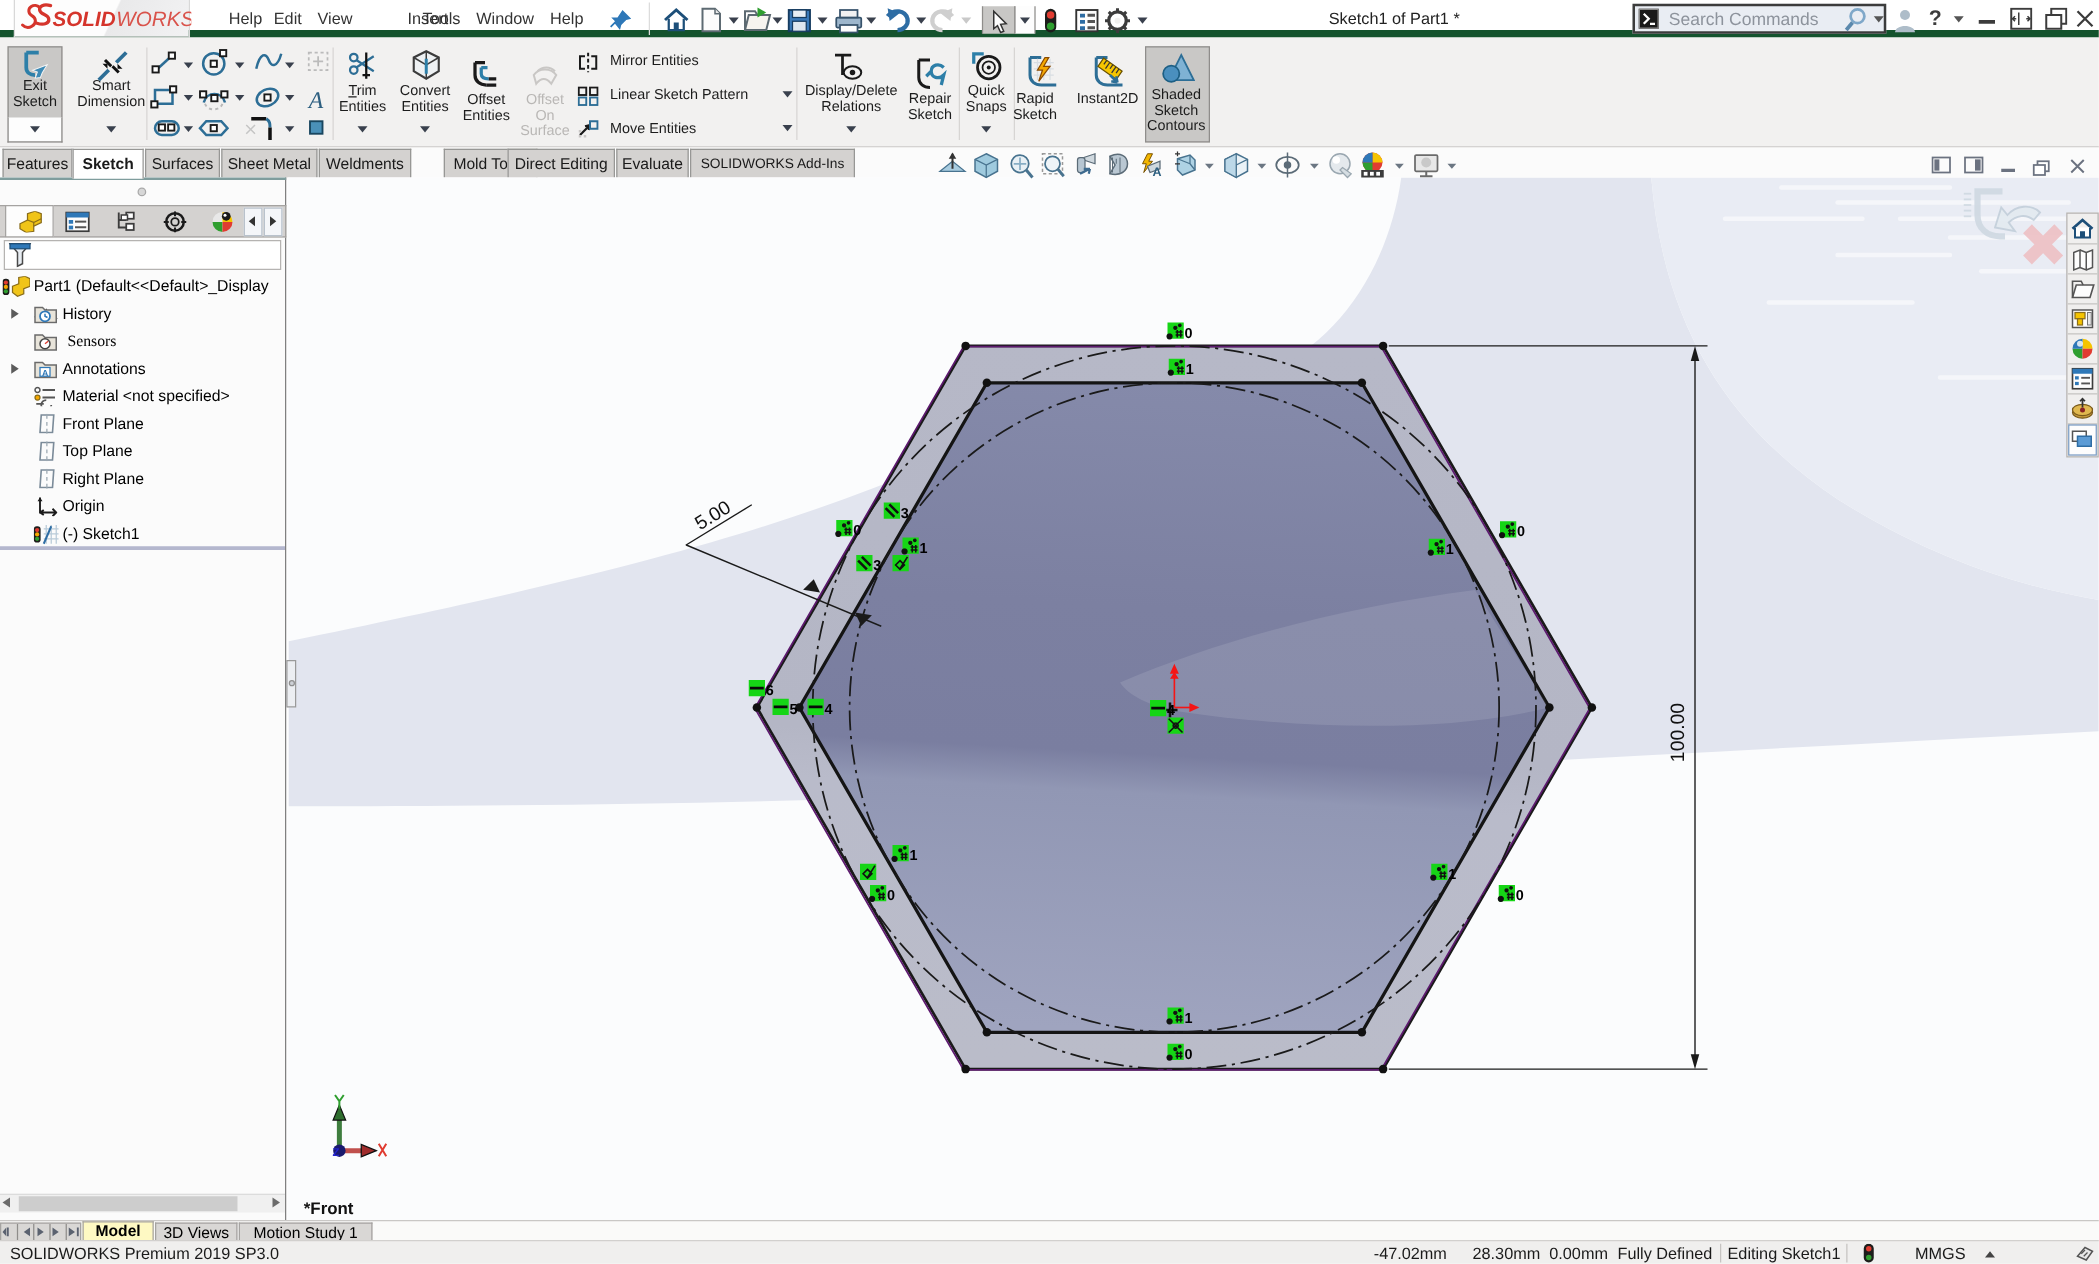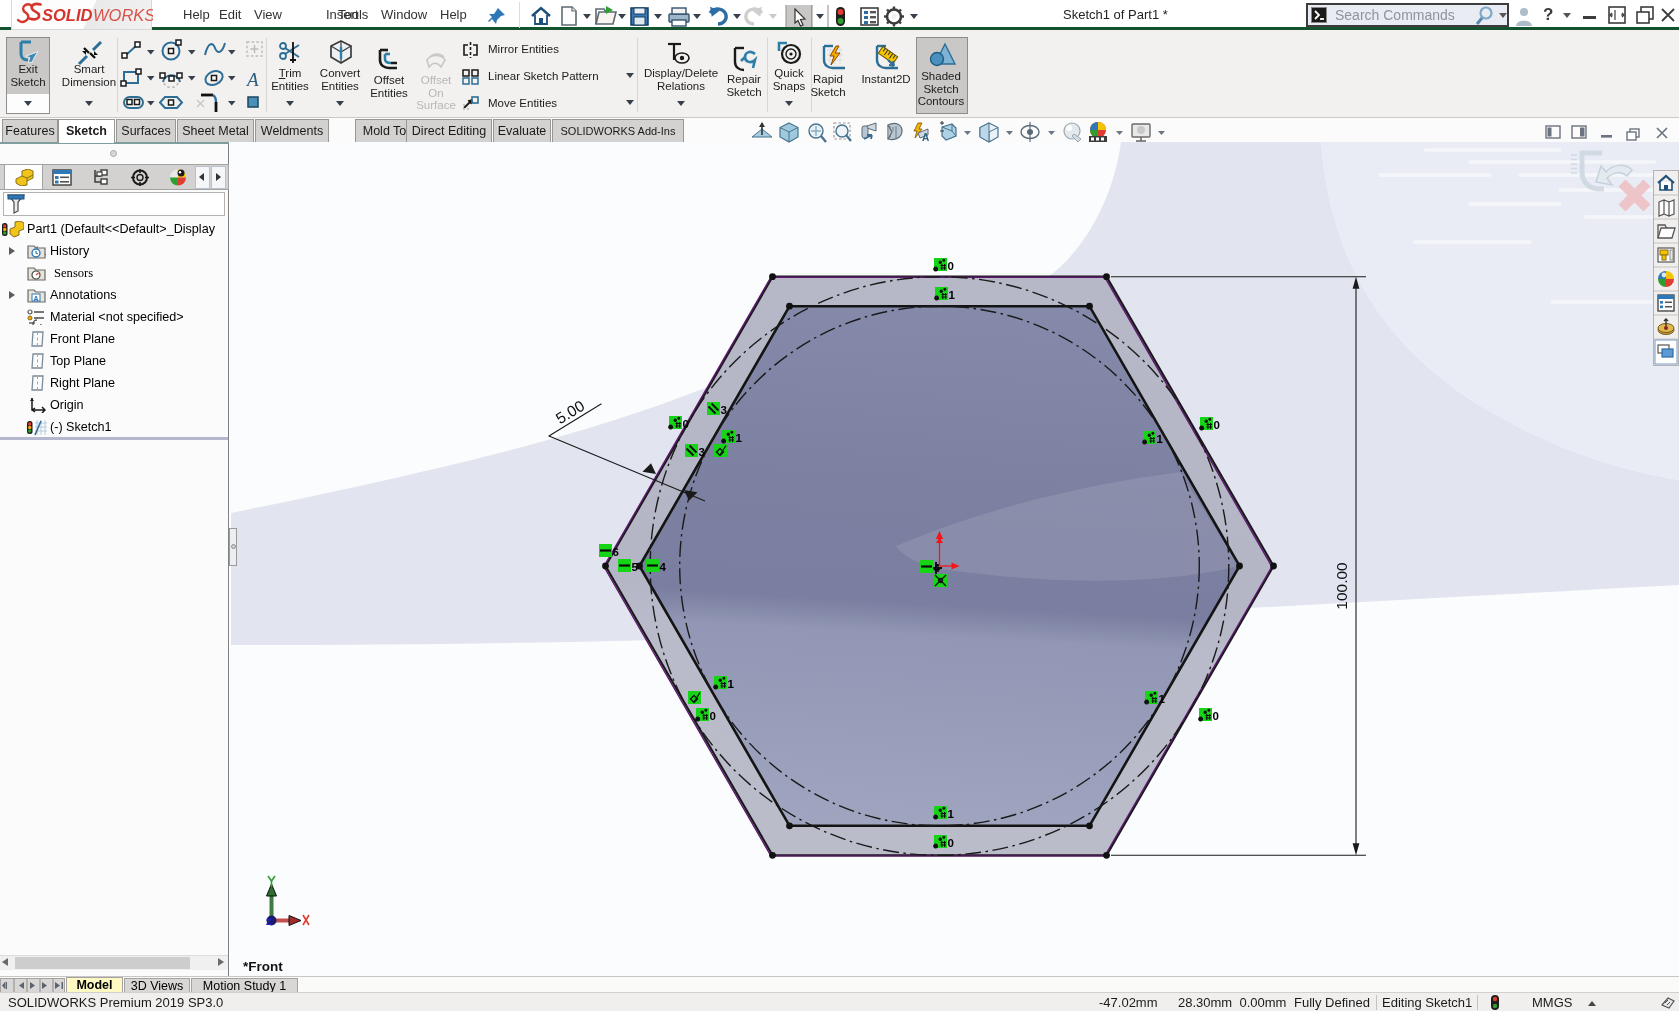--- a/index.html
+++ b/index.html
@@ -1,19 +1,19 @@
 <!DOCTYPE html>
 <html><head>
 <meta charset="utf-8">
 <style>
 html,body{margin:0;padding:0;width:1679px;height:1011px;overflow:hidden;
 font-family:"Liberation Sans",sans-serif;background:#fff;}
 *{box-sizing:border-box;}
 .abs{position:absolute;}
-#titlebar{position:absolute;left:0;top:0;width:1679px;height:30px;background:#fff;border-bottom:3px solid #14532d;}
+#titlebar{position:absolute;left:0;top:0;width:1679px;height:30px;background:#fff;border-bottom:6px solid #14532d;}
 #logo{position:absolute;left:11px;top:0;width:141px;height:30px;background:linear-gradient(115deg,#fdfdfd 55%,#e9e9ea 56%,#f2f2f3 100%);border:1px solid #d8d8d8;border-top:none;}
 .menu{position:absolute;top:0;height:30px;line-height:30px;font-size:13px;color:#333;}
 #ribbon{position:absolute;left:0;top:30px;width:1679px;height:88px;background:#f2f1f0;border-bottom:1px solid #cbc9c7;}
 .rsep{position:absolute;top:8px;height:74px;width:1px;background:#d7d5d3;}
 .rlbl{position:absolute;font-size:11.5px;color:#1c1c1c;text-align:center;line-height:12.5px;white-space:nowrap;transform:translateX(-50%);}
 .dar{position:absolute;width:0;height:0;border-left:4px solid transparent;border-right:4px solid transparent;border-top:5px solid #39404d;transform:translateX(-50%);}
 #tabrow{position:absolute;left:0;top:118px;width:1679px;height:24px;background:#fbfbfb;padding-left:16px;}
 .tab{position:absolute;top:1px;height:23px;background:#d4d2d0;border:1px solid #979795;border-bottom:none;font-size:12.5px;color:#1a1a1a;text-align:center;line-height:22px;}
 .tab.active{background:#fff;font-weight:bold;border-bottom:none;height:24px;z-index:3;}
 #leftpanel{position:absolute;left:0;top:142px;width:229px;height:834px;background:#fbfbfb;border-right:1px solid #808080;}

